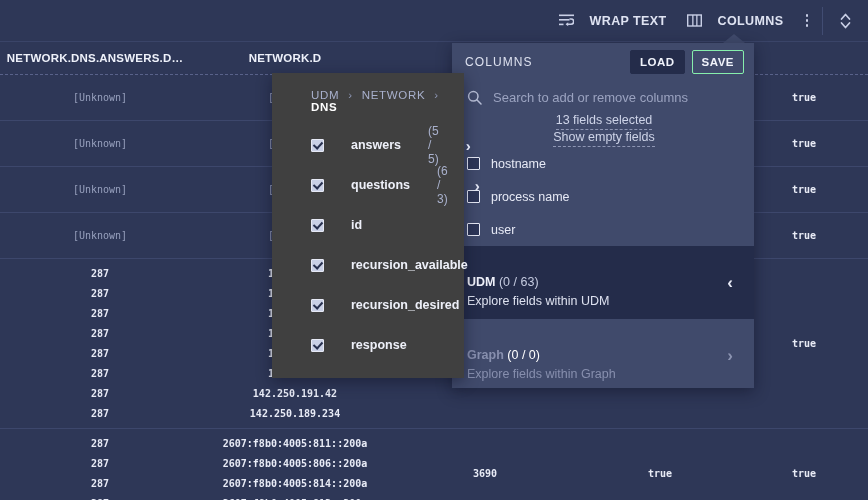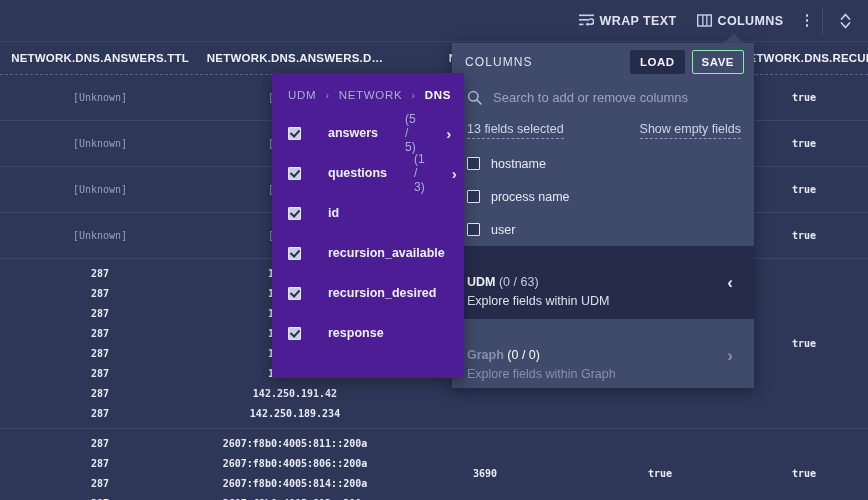--- a/index.html
+++ b/index.html
@@ -12,21 +12,21 @@
   #root { position: relative; width: 868px; height: 500px; overflow: hidden; }
 
   
   .toolbar {
     position: absolute; left: 0; top: 0; width: 868px; height: 42px;
     background: #2e3757;
     display: flex; align-items: center; justify-content: flex-end;
     border-bottom: 1px solid #3a4468;
   }
   .tb-btn {
-    display: flex; align-items: center; gap: 6px;
+    display: flex; align-items: center; gap: 16px;
     color: #dfe3f2; font-size: 12.5px; font-weight: bold;
     letter-spacing: .4px; padding: 4px 10px; cursor: pointer;
   }
   .tb-sep {
     width: 1px; height: 28px; background: #414c72; margin: 0 2px;
   }
   .icon-svg { display: block; }
   .kebab { display: flex; flex-direction: column; gap: 2.5px; align-items: center;
            padding: 6px 12px; cursor: pointer; }
   .kebab i { width: 2.5px; height: 2.5px; background: #c9cfe6; border-radius: 50%; display: block; }
@@ -88,20 +88,21 @@
   }
   .search-inp {
     flex: 1; background: transparent; border: none; outline: none;
     color: #b9c0d8; font-size: 13px; font-family: "Liberation Sans", sans-serif;
   }
   .search-inp::placeholder { color: #9ba3c0; }
 
   .meta-row {
     height: 34px; display: flex; align-items: center; justify-content: space-between;
     padding: 0 13px 0 15px;
+    flex-direction: column;
   }
   .meta-link {
     color: #ced4e8; font-size: 12.5px;
     border-bottom: 1px dashed #8e96b4; padding-bottom: 2px; cursor: pointer;
   }
 
   .chk-item {
     height: 33px; display: flex; align-items: center; gap: 11px;
     padding: 0 15px; cursor: pointer;
   }
@@ -127,21 +128,21 @@
   .sect-t2 { font-size: 12.5px; color: #dde1ef; margin-top: 5px; }
   .sect-dim .sect-t1 { color: #878fae; }
   .sect-dim .sect-t1 .cnt { color: #ffffff; }
   .sect-dim .sect-t2 { color: #878fae; }
   .chev { color: #e6e9f5; font-size: 17px; font-weight: bold; line-height: 1; padding: 0 8px; cursor: pointer; }
   .chev.dim { color: #8b93b1; }
 
   
   .subpanel {
     position: absolute; left: 272px; top: 73px; width: 192px; height: 305px;
-    background: #4c1d95; box-shadow: 0 4px 14px rgba(10,14,30,.45);
+    background: #404040; box-shadow: 0 4px 14px rgba(10,14,30,.45); padding-left: 23px;
   }
   .crumb { padding: 16px 0 12px 16px; font-size: 11.5px; letter-spacing: .7px; color: #a8b0cc; }
   .crumb b { color: #fff; }
   .crumb .sep { color: #8d96b4; padding: 0 5px; }
   .tree-item {
     height: 40px; display: flex; align-items: center; gap: 27px;
     padding: 0 12px 0 16px; cursor: pointer;
   }
   .tree-label { color: #eef0f9; font-size: 12.5px; font-weight: bold; }
   .tree-count { color: #a9b1cd; font-size: 12px; margin-left: auto; }
@@ -189,21 +190,20 @@
       <svg class="icon-svg" width="13" height="18" viewBox="0 0 13 18">
         <path d="M2.5 7 L6.5 2.5 L10.5 7" stroke="#c9cfe6" stroke-width="1.7" fill="none" stroke-linecap="round" stroke-linejoin="round"></path>
         <path d="M2.5 11 L6.5 15.5 L10.5 11" stroke="#c9cfe6" stroke-width="1.7" fill="none" stroke-linecap="round" stroke-linejoin="round"></path>
       </svg>
     </div>
   </div>
 
   <div class="table">
 
     <div class="thead">
-      <div class="th c0">NETWORK.DNS.ANSWERS.TTL</div>
       <div class="th c1">NETWORK.DNS.ANSWERS.D…</div>
       <div class="th c2">NETWORK.D</div>
       <div class="th c3"></div>
       <div class="th c4">NETWORK.DNS.RECUR</div>
     </div>
 
     <div class="trow grp-tall">
       <div class="tcell dim c0">[Unknown]</div>
       <div class="tcell dim c1">[Unknown]</div>
       <div class="tcell c2"></div>
@@ -351,21 +351,21 @@
     <div class="tree-item">
       <span class="cbox on"></span>
       <span class="tree-label">answers</span>
       <span class="tree-count">(5 / 5)</span>
       <span class="tree-arrow">›</span>
     </div>
 
     <div class="tree-item">
       <span class="cbox on"></span>
       <span class="tree-label">questions</span>
-      <span class="tree-count">(1 / 3)</span>
+      <span class="tree-count">(6 / 3)</span>
       <span class="tree-arrow">›</span>
     </div>
 
     <div class="tree-item">
       <span class="cbox on"></span>
       <span class="tree-label">id</span>
     </div>
 
     <div class="tree-item">
       <span class="cbox on"></span>

